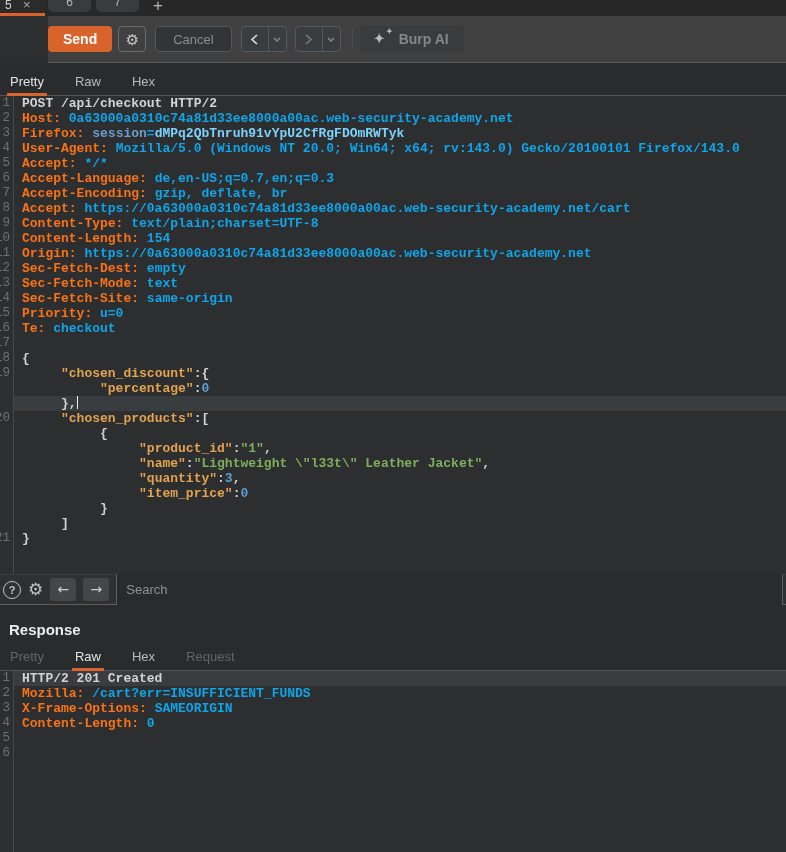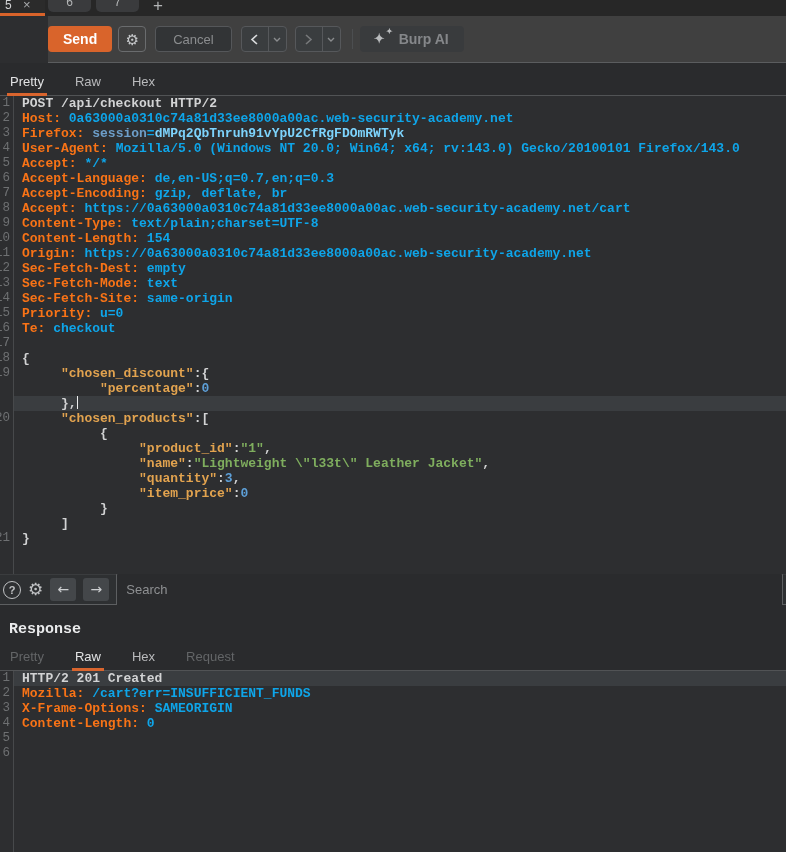--- a/index.html
+++ b/index.html
@@ -40,21 +40,21 @@
   .caret svg, .main svg { display:block; }
   .vsep { width:1px; height:20px; background:#4c4e50; margin:0 7px 0 3px; }
   .btn-ai { height:26px; padding:0 15px; background:#393b3d; color:#85878a; font-weight:bold;
             font-size:14px; display:flex; align-items:center; gap:8px; }
   .spark { position:relative; width:16px; height:16px; }
   .spark .s1 { position:absolute; left:-1px; top:1px; font-size:13px; color:#b9bbbd; line-height:14px; }
   .spark .s2 { position:absolute; right:-2px; top:-4px; font-size:8px; color:#b9bbbd; }
   
   .panel-title { font-size:15px; font-weight:bold; color:#eaebec; padding-left:9px; }
   .pt-request { padding-top:27px; }
-  .pt-response { padding-top:16px;font-family:Liberation Mono, monospace; }
+  .pt-response { padding-top:16px; }
   .panel-head { background:#2a2b2d; flex:none; }
   .doc-tabs { display:flex; padding-left:9px; margin-top:7px; border-bottom:1px solid #515355; }
   .doc-tab { font-size:13px; padding:4px 1px 6px; margin-right:29px; position:relative;
              color:#b9babc; cursor:pointer; }
   .doc-tab.active { color:#e2e3e4; }
   .doc-tab.active::after { content:""; position:absolute; left:-2px; right:-2px; bottom:-1px;
                            height:3px; background:#d9652e; }
   .doc-tab.disabled { color:#636567; cursor:default; }
   
   .editor { background:#2d2e30; position:relative; overflow:hidden;

